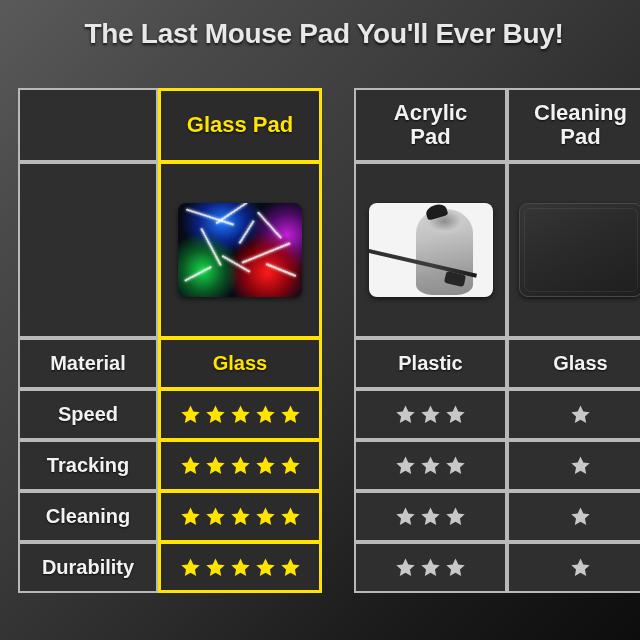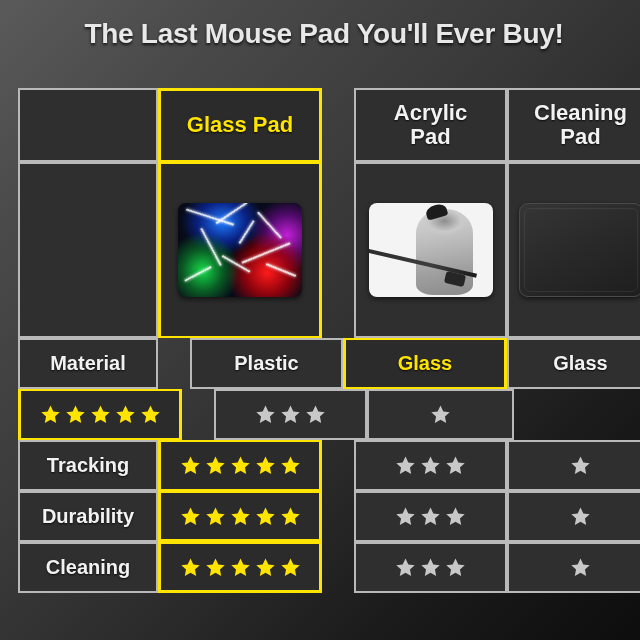--- a/index.html
+++ b/index.html
@@ -252,33 +252,36 @@
       </div>
       <div class="cell c-ord">
         <div class="pad pad-cloth"></div>
       </div>
     </div>
 
     <div class="row row-rate">
       <div class="cell c-label">
         <div class="label-text">Material</div>
       </div>
+      <div class="cell c-glass hl">
+        <div class="label-text y">Glass</div>
+      </div>
       <div class="cell c-acr">
         <div class="label-text">Plastic</div>
       </div>
-      <div class="cell c-glass hl">
-        <div class="label-text y">Glass</div>
-      </div>
       <div class="cell c-ord">
         <div class="label-text">Glass</div>
       </div>
     </div>
 
     <div id="rating-rows">
         <div class="row row-rate">
+          <div class="cell c-label">
+            <div class="label-text">Speed</div>
+          </div>
           <div class="cell c-glass hl">
             <div class="stars">
               <span class="star">
                 <svg viewBox="0 0 24 24" aria-hidden="true">
                   <path fill="#ffe400" d="M12 1.6l3.2 6.9 7.3.9-5.4 5 1.4 7.4L12 18.1 5.5 21.8 6.9 14.4 1.5 9.4l7.3-.9z"></path>
                 </svg>
               </span>
               <span class="star">
                 <svg viewBox="0 0 24 24" aria-hidden="true">
                   <path fill="#ffe400" d="M12 1.6l3.2 6.9 7.3.9-5.4 5 1.4 7.4L12 18.1 5.5 21.8 6.9 14.4 1.5 9.4l7.3-.9z"></path>
@@ -387,23 +390,23 @@
               <span class="star">
                 <svg viewBox="0 0 24 24" aria-hidden="true">
                   <path fill="#c8c8c8" d="M12 1.6l3.2 6.9 7.3.9-5.4 5 1.4 7.4L12 18.1 5.5 21.8 6.9 14.4 1.5 9.4l7.3-.9z"></path>
                 </svg>
               </span>
             </div>
           </div>
         </div>
         <div class="row row-rate">
           <div class="cell c-label">
-            <div class="label-text">Durability</div>
-          </div>
-          <div class="cell c-glass hl" style="border-bottom-width: 3px;">
+            <div class="label-text">Cleaning</div>
+          </div>
+          <div class="cell c-glass hl">
             <div class="stars">
               <span class="star">
                 <svg viewBox="0 0 24 24" aria-hidden="true">
                   <path fill="#ffe400" d="M12 1.6l3.2 6.9 7.3.9-5.4 5 1.4 7.4L12 18.1 5.5 21.8 6.9 14.4 1.5 9.4l7.3-.9z"></path>
                 </svg>
               </span>
               <span class="star">
                 <svg viewBox="0 0 24 24" aria-hidden="true">
                   <path fill="#ffe400" d="M12 1.6l3.2 6.9 7.3.9-5.4 5 1.4 7.4L12 18.1 5.5 21.8 6.9 14.4 1.5 9.4l7.3-.9z"></path>
                 </svg>
@@ -449,23 +452,23 @@
               <span class="star">
                 <svg viewBox="0 0 24 24" aria-hidden="true">
                   <path fill="#c8c8c8" d="M12 1.6l3.2 6.9 7.3.9-5.4 5 1.4 7.4L12 18.1 5.5 21.8 6.9 14.4 1.5 9.4l7.3-.9z"></path>
                 </svg>
               </span>
             </div>
           </div>
         </div>
         <div class="row row-rate">
           <div class="cell c-label">
-            <div class="label-text">Cleaning</div>
-          </div>
-          <div class="cell c-glass hl">
+            <div class="label-text">Durability</div>
+          </div>
+          <div class="cell c-glass hl" style="border-bottom-width: 3px;">
             <div class="stars">
               <span class="star">
                 <svg viewBox="0 0 24 24" aria-hidden="true">
                   <path fill="#ffe400" d="M12 1.6l3.2 6.9 7.3.9-5.4 5 1.4 7.4L12 18.1 5.5 21.8 6.9 14.4 1.5 9.4l7.3-.9z"></path>
                 </svg>
               </span>
               <span class="star">
                 <svg viewBox="0 0 24 24" aria-hidden="true">
                   <path fill="#ffe400" d="M12 1.6l3.2 6.9 7.3.9-5.4 5 1.4 7.4L12 18.1 5.5 21.8 6.9 14.4 1.5 9.4l7.3-.9z"></path>
                 </svg>

